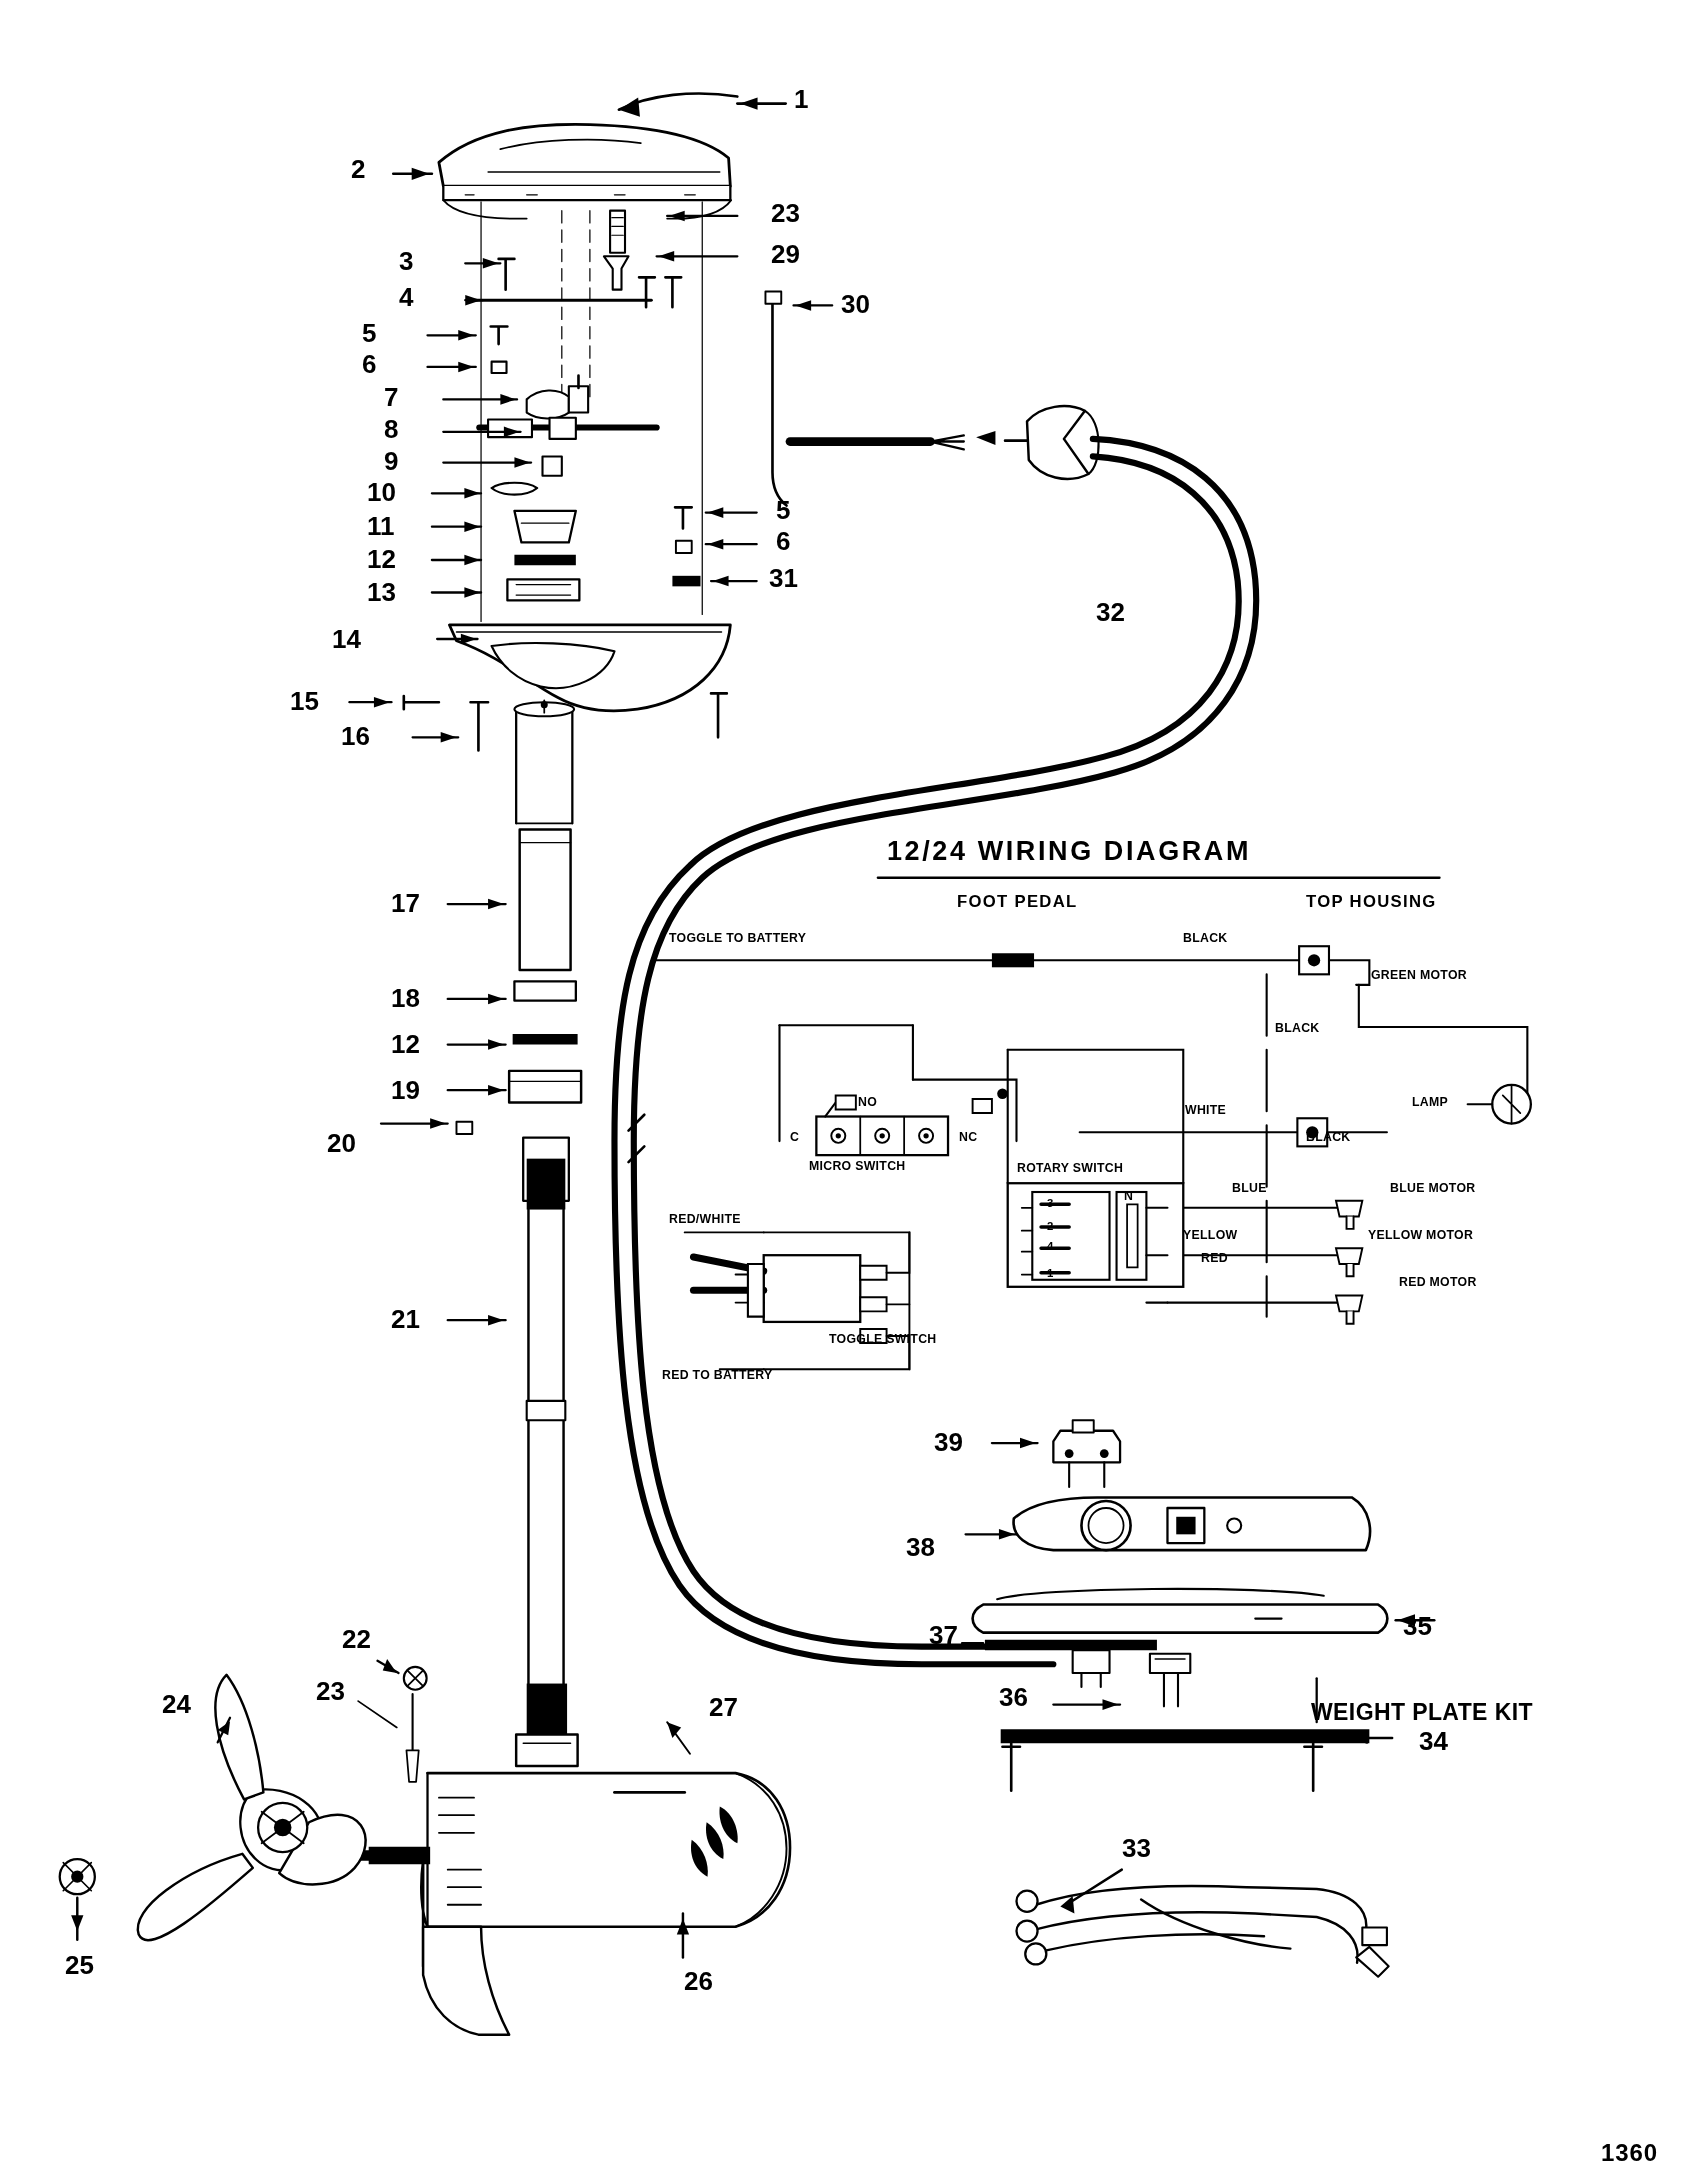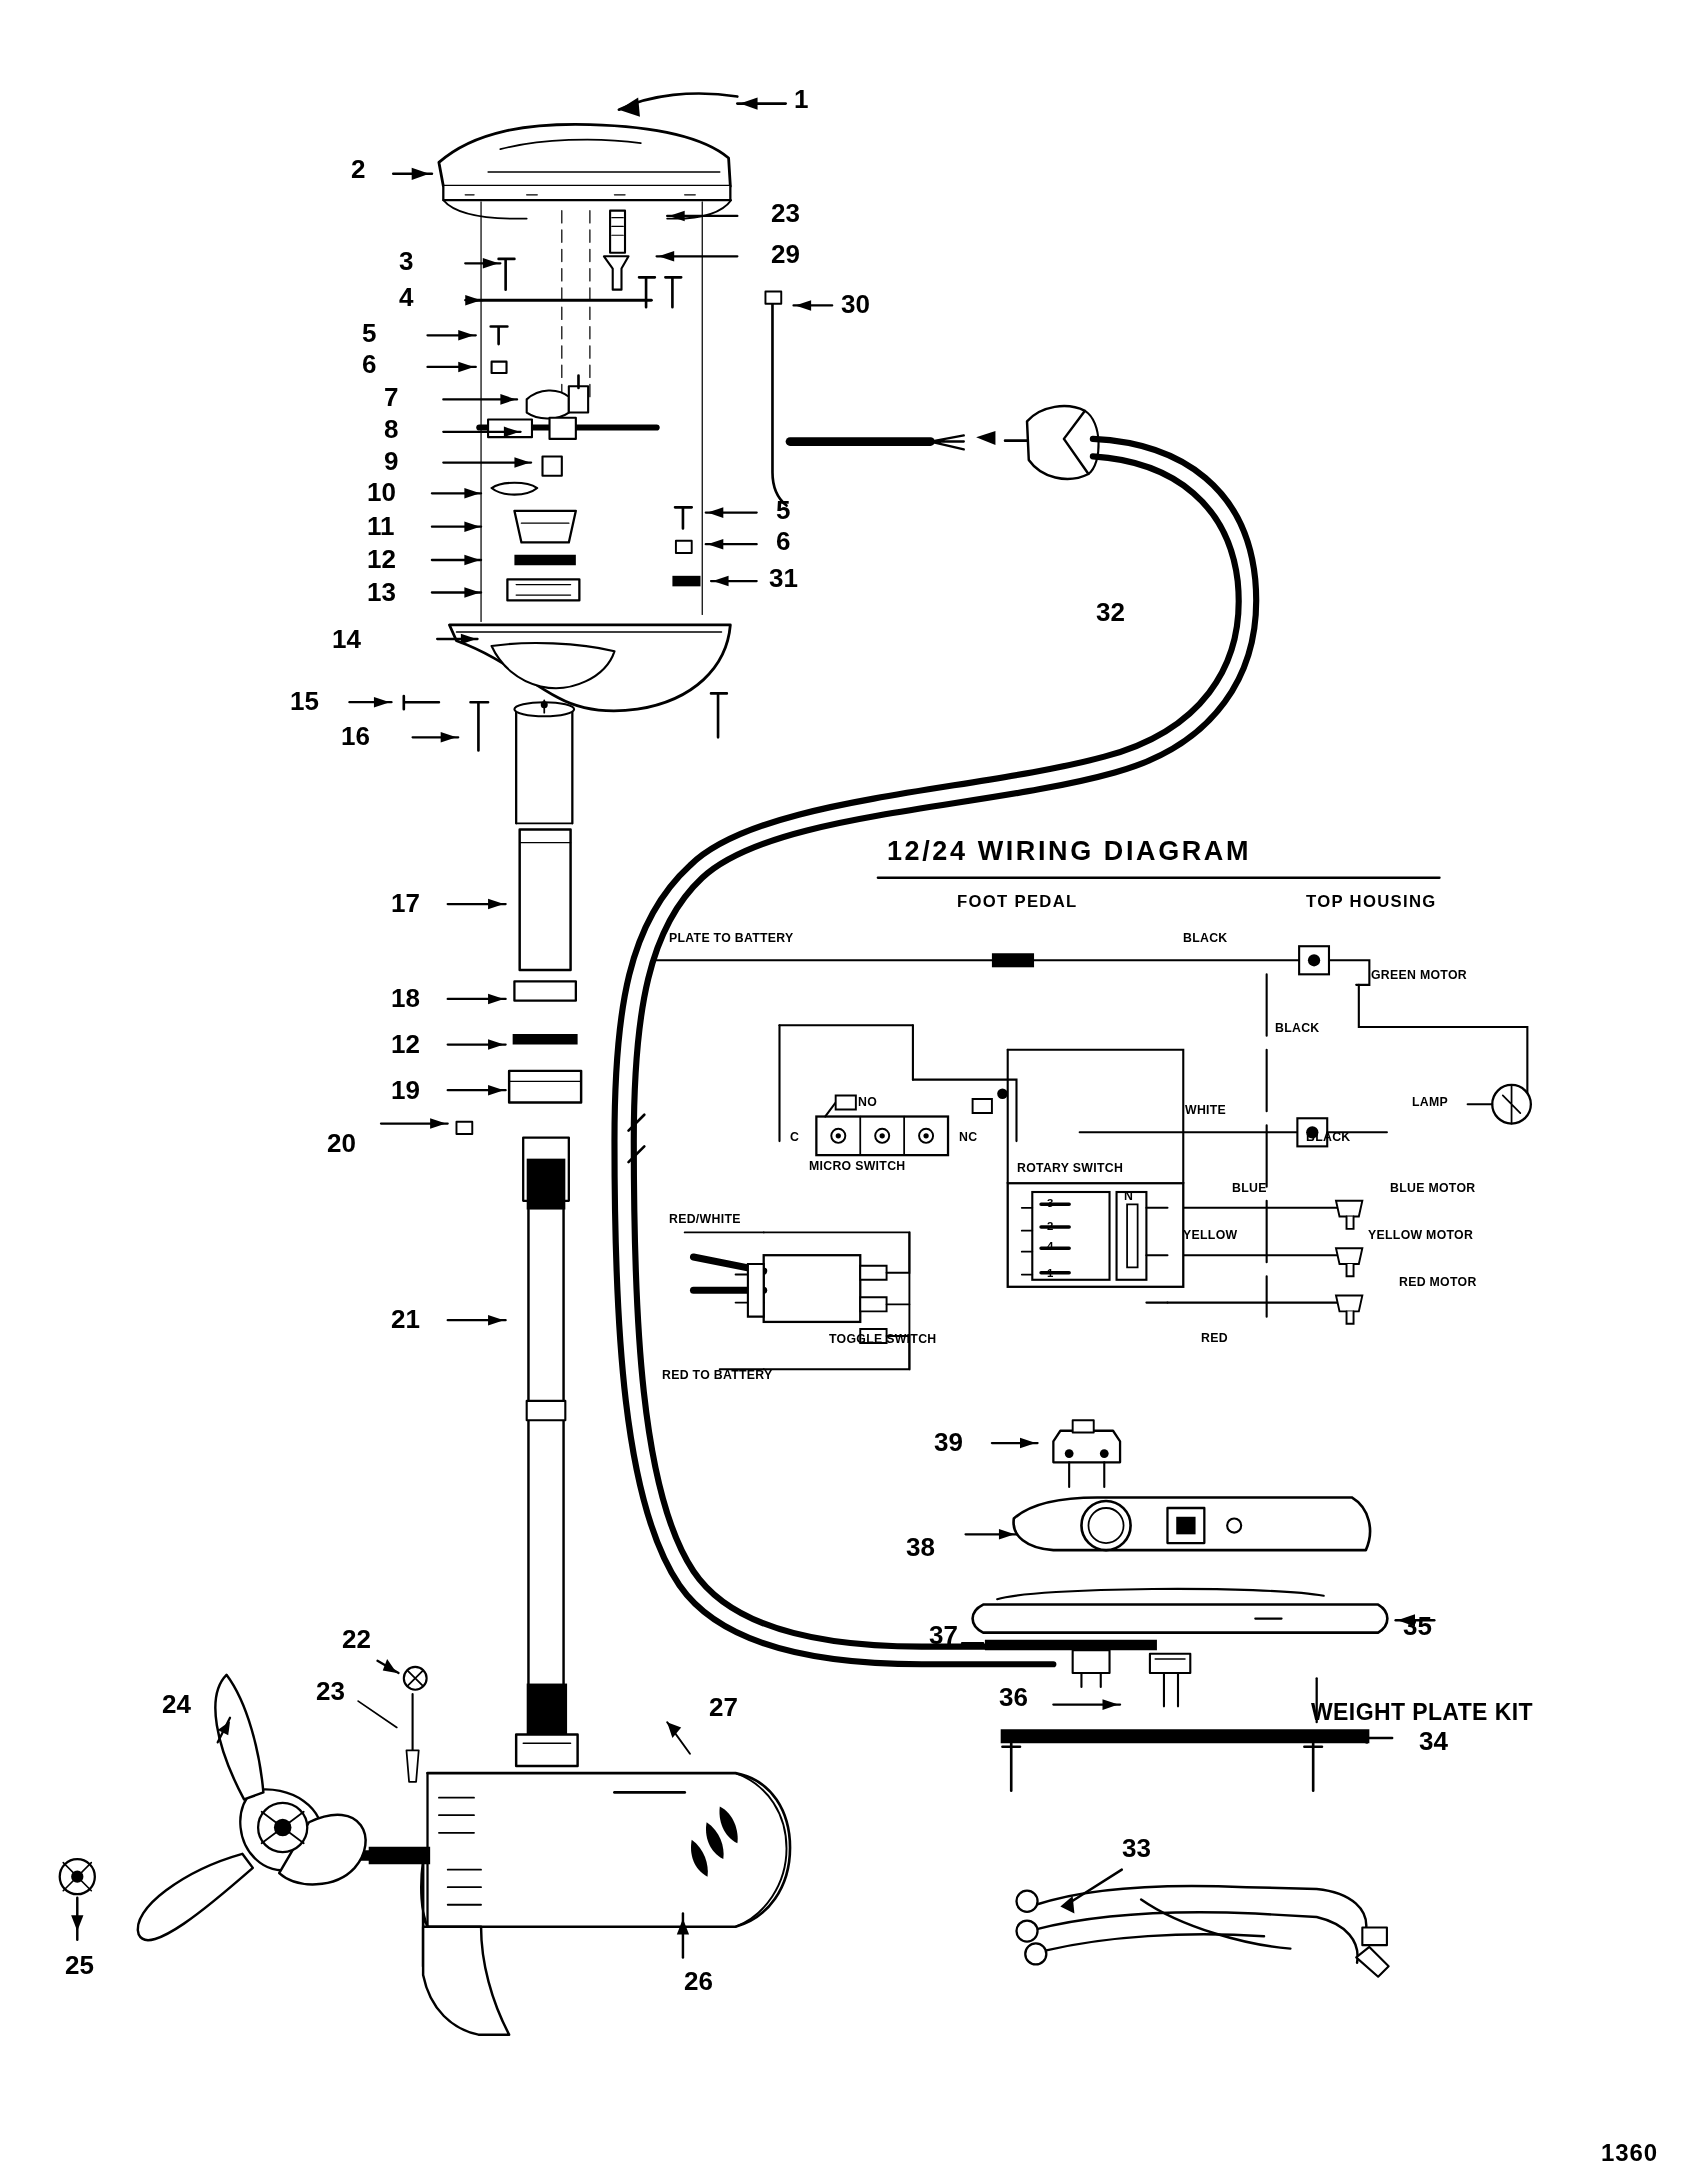--- a/index.html
+++ b/index.html
@@ -490,32 +490,32 @@
     <span class="lbl callout" style="left:906px; top:1534px;">38</span>
     <span class="lbl callout" style="left:934px; top:1429px;">39</span>
   </div>
 
   <div>
     <span class="lbl wtitle" style="left:887px; top:838px;">12/24  WIRING  DIAGRAM</span>
 
     <span class="lbl whead" style="left:957px; top:894px;">FOOT PEDAL</span>
     <span class="lbl whead" style="left:1306px; top:894px;">TOP HOUSING</span>
 
-    <span class="lbl wtext-sm" style="left:669px; top:932px;">PLATE TO BATTERY</span>
+    <span class="lbl wtext-sm" style="left:669px; top:932px;">TOGGLE TO BATTERY</span>
     <span class="lbl wtext-sm" style="left:1183px; top:932px;">BLACK</span>
     <span class="lbl wtext-sm" style="left:1371px; top:969px;">GREEN MOTOR</span>
     <span class="lbl wtext-sm" style="left:1275px; top:1022px;">BLACK</span>
     <span class="lbl wtext-sm" style="left:1185px; top:1104px;">WHITE</span>
     <span class="lbl wtext-sm" style="left:1412px; top:1096px;">LAMP</span>
     <span class="lbl wtext-sm" style="left:1306px; top:1131px;">BLACK</span>
     <span class="lbl wtext-sm" style="left:1196px; top:1182px;margin-left:36px;">BLUE</span>
     <span class="lbl wtext-sm" style="left:1390px; top:1182px;">BLUE MOTOR</span>
     <span class="lbl wtext-sm" style="left:1183px; top:1229px;">YELLOW</span>
     <span class="lbl wtext-sm" style="left:1368px; top:1229px;">YELLOW MOTOR</span>
-    <span class="lbl wtext-sm" style="left:1201px; top:1332px;text-align:center;">RED</span>
+    <span class="lbl wtext-sm" style="left:1201px; top:1252px;text-align:center;">RED</span>
     <span class="lbl wtext-sm" style="left:1399px; top:1276px;">RED MOTOR</span>
 
     <span class="lbl wtext-sm" style="left:858px; top:1096px;">NO</span>
     <span class="lbl wtext-sm" style="left:959px; top:1131px;">NC</span>
     <span class="lbl wtext-sm" style="left:790px; top:1131px;">C</span>
     <span class="lbl wtext-sm" style="left:809px; top:1160px;">MICRO  SWITCH</span>
     <span class="lbl wtext-sm" style="left:1017px; top:1162px;">ROTARY  SWITCH</span>
     <span class="lbl wtext-sm" style="left:1124px; top:1190px;">N</span>
     <span class="lbl" style="left:1047px; top:1198px; font-size:11.4px;">3</span>
     <span class="lbl" style="left:1047px; top:1221px; font-size:11.4px;">2</span>

